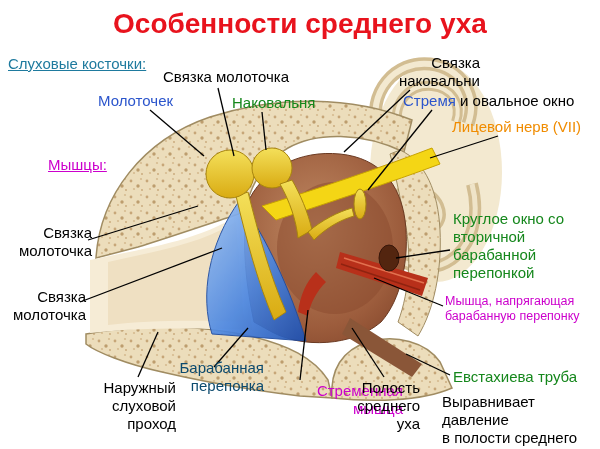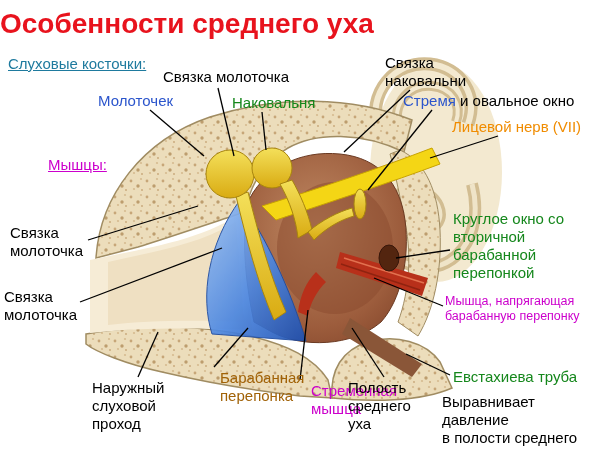--- a/index.html
+++ b/index.html
@@ -1,24 +1,24 @@
 <!DOCTYPE html>
 <html lang="ru"><head>
 <meta charset="utf-8">
 <style>
   * { margin:0; padding:0; box-sizing:border-box; }
   html,body { background:#fff; }
   body { font-family:"Liberation Sans", sans-serif; }
   .stage { position:relative; width:600px; height:449px; background:#fff; overflow:hidden; }
   .art { position:absolute; left:0; top:0; width:600px; height:449px; }
-  .title { position:absolute; left:0; top:8px; width:600px; text-align:left;
+  .title { position:absolute; left:0; top:8px; width:600px; text-align:center;
            font-size:28px; font-weight:bold; letter-spacing:0; }
   .lbl { position:absolute; font-size:15px; line-height:18px; white-space:pre-line; color:#000; }
   .nowrap { white-space:nowrap; }
-  .ctr { text-align:left; }
+  .ctr { text-align:right; }
   .u { text-decoration:underline; }
   .small { font-size:12.5px; line-height:15px; }
 </style>
 </head>
 <body>
 
 <div class="stage">
 
   <svg class="art" viewBox="0 0 600 449" aria-hidden="true">
     <defs>
@@ -132,21 +132,21 @@
 перепонкой</div>
   <div class="lbl small" style="left: 445px; top: 294px; width: 152px; color: rgb(204, 0, 204);">Мышца, напрягающая
 барабанную перепонку</div>
   <div class="lbl" style="left: 453px; top: 368px; color: rgb(21, 135, 28);">Евстахиева труба</div>
   <div class="lbl" style="left:442px; top:393px; width:158px;">Выравнивает давление
 в полости среднего уха</div>
 
   <div class="lbl ctr" style="left:92px; top:379px; width:84px;">Наружный
 слуховой
 проход</div>
-  <div class="lbl ctr" style="left: 172px; top: 369px; width: 92px; color: #a16207; margin-left: 48px;">Барабанная
+  <div class="lbl ctr" style="left: 172px; top: 359px; width: 92px; color: #0c4a6e;">Барабанная
 перепонка</div>
   <div class="lbl ctr" style="left: 263px; top: 382px; width: 92px; color: rgb(204, 0, 204); margin-left: 48px;">Стременная
 мышца</div>
   <div class="lbl ctr" style="left:348px; top:379px; width:72px;">Полость
 среднего
 уха</div>
 
 </div>
 
 </body></html>

